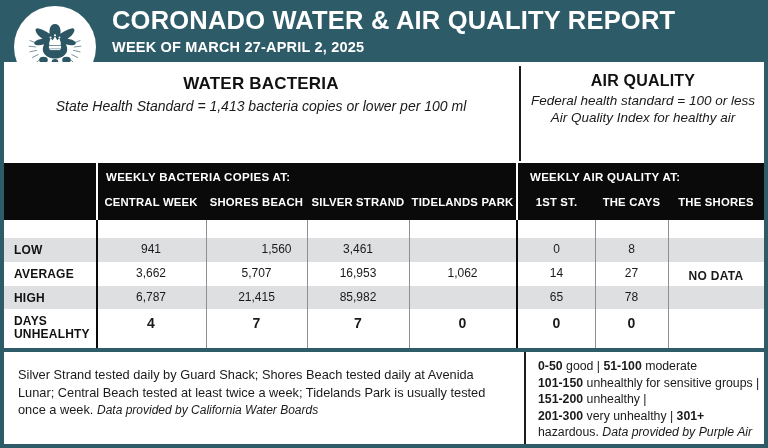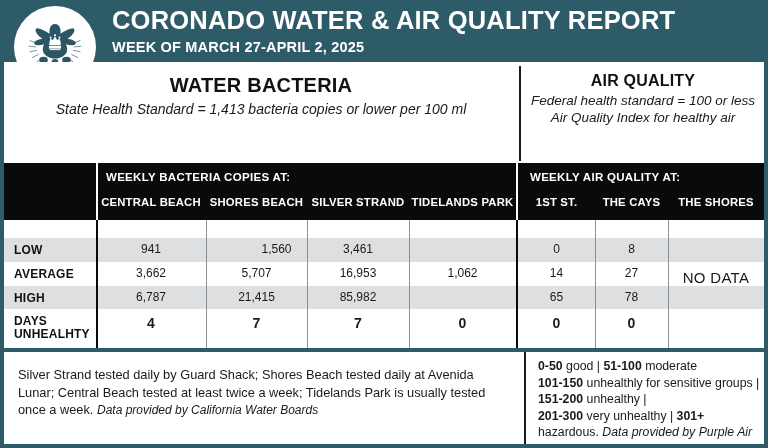--- a/index.html
+++ b/index.html
@@ -28,21 +28,21 @@
     color:#ffffff;font-size:14.5px;font-weight:bold;letter-spacing:.2px;
     line-height:20px;margin-top:2px;white-space:nowrap;
   }
 
   
   .intro{position:absolute;left:4px;top:62px;width:760px;height:101px;background:#ffffff;}
   .intro-left{position:absolute;left:0;top:0;width:514px;height:101px;}
   .intro-right{position:absolute;left:518px;top:0;width:242px;height:101px;}
   .intro-divider{position:absolute;left:515px;top:4px;width:2px;height:95px;background:#1c1c1c;}
   .sec-title{
-    text-align:center;font-weight:bold;font-size:20px;color:#111;letter-spacing:.2px;
+    text-align:center;font-weight:bold;font-size:17px;color:#111;letter-spacing:.2px;
     margin-top:12px;
   }
   .sec-title.right{font-size:16px;margin-top:10px;}
   .sec-sub{
     text-align:center;font-style:italic;font-size:14px;color:#1a1a1a;line-height:18px;
     margin-top:3px;padding:0 24px;
   }
   .sec-sub.right{font-size:13.5px;line-height:17px;padding:0 8px;margin-top:2px;}
 
   
@@ -63,21 +63,21 @@
   .rowband.shade{background:#dedfe1;}
   .rowband.plain{background:#ffffff;}
   .rowlabel{
     position:absolute;left:10px;font-weight:bold;font-size:12px;color:#111;letter-spacing:.2px;
     line-height:13px;
   }
   .cellv{
     position:absolute;text-align:center;font-size:12px;color:#1a1a1a;
   }
   .cellv.bold{font-weight:bold;font-size:14px;}
-  .cellv.nodata{font-size:15px;color:#1a1a1a;letter-spacing:.3px;}
+  .cellv.nodata{font-size:12px;color:#1a1a1a;letter-spacing:.3px;font-weight:bold;}
 
   .vline{position:absolute;background:#8c8f93;width:1px;}
   .vline.thick{background:#0a0a0a;width:2px;}
 
   
   .footer{position:absolute;left:4px;top:352px;width:760px;height:92px;background:#ffffff;}
   .foot-div{position:absolute;left:520px;top:0;width:2px;height:92px;background:#1c1c1c;}
   .foot-left{
     position:absolute;left:14px;top:14px;width:488px;
     font-size:12.8px;line-height:17.5px;color:#1a1a1a;
@@ -153,21 +153,21 @@
 
   <div class="table-zone">
 
     <div class="blackbar">
       <div class="bar-vdiv" style="left:92px;"></div>
       <div class="bar-vdiv" style="left:512px;"></div>
 
       <div class="bar-group-label" style="left:102px;">WEEKLY BACTERIA COPIES AT:</div>
       <div class="bar-group-label" style="left:526px;">WEEKLY AIR QUALITY AT:</div>
 
-      <div class="bar-col-label" style="left:92px;width:110px;">CENTRAL BEACH</div>
+      <div class="bar-col-label" style="left:92px;width:110px;">CENTRAL WEEK</div>
       <div class="bar-col-label" style="left:202px;width:101px;">SHORES BEACH</div>
       <div class="bar-col-label" style="left:303px;width:102px;">SILVER STRAND</div>
       <div class="bar-col-label" style="left:405px;width:107px;">TIDELANDS PARK</div>
 
       <div class="bar-col-label" style="left:514px;width:77px;">1ST ST.</div>
       <div class="bar-col-label" style="left:591px;width:73px;">THE CAYS</div>
       <div class="bar-col-label" style="left:664px;width:96px;">THE SHORES</div>
     </div>
 
     <div class="rows">

